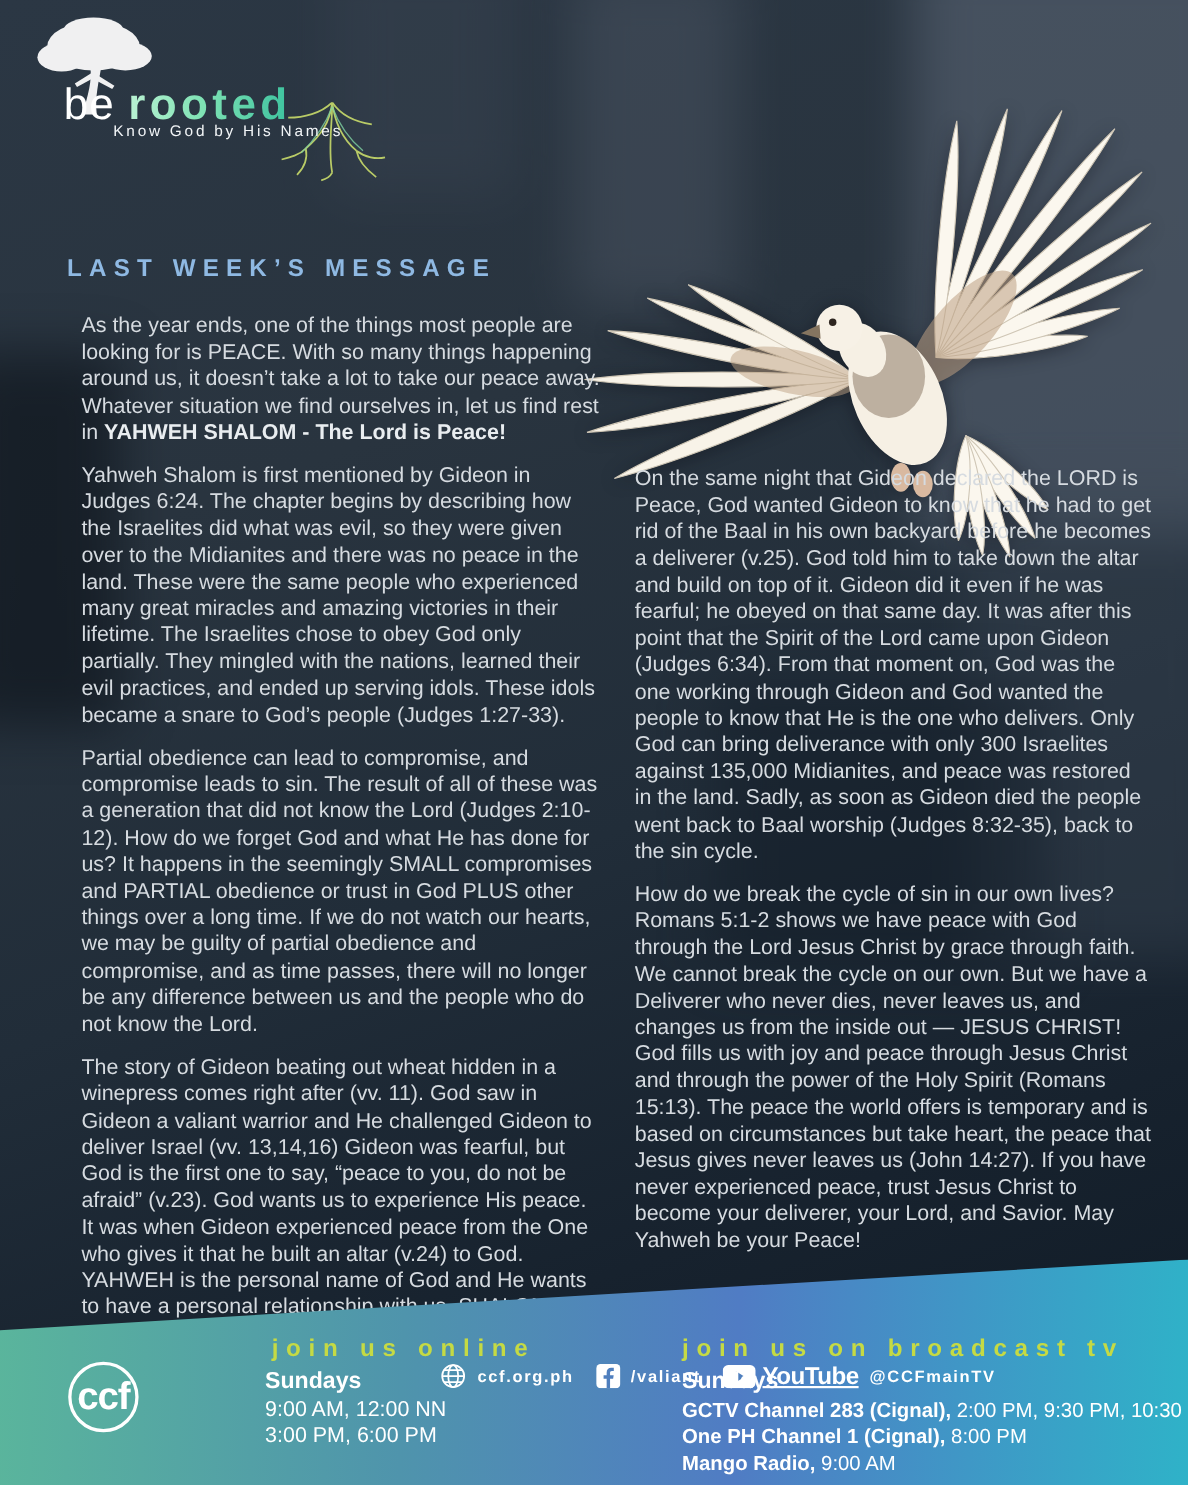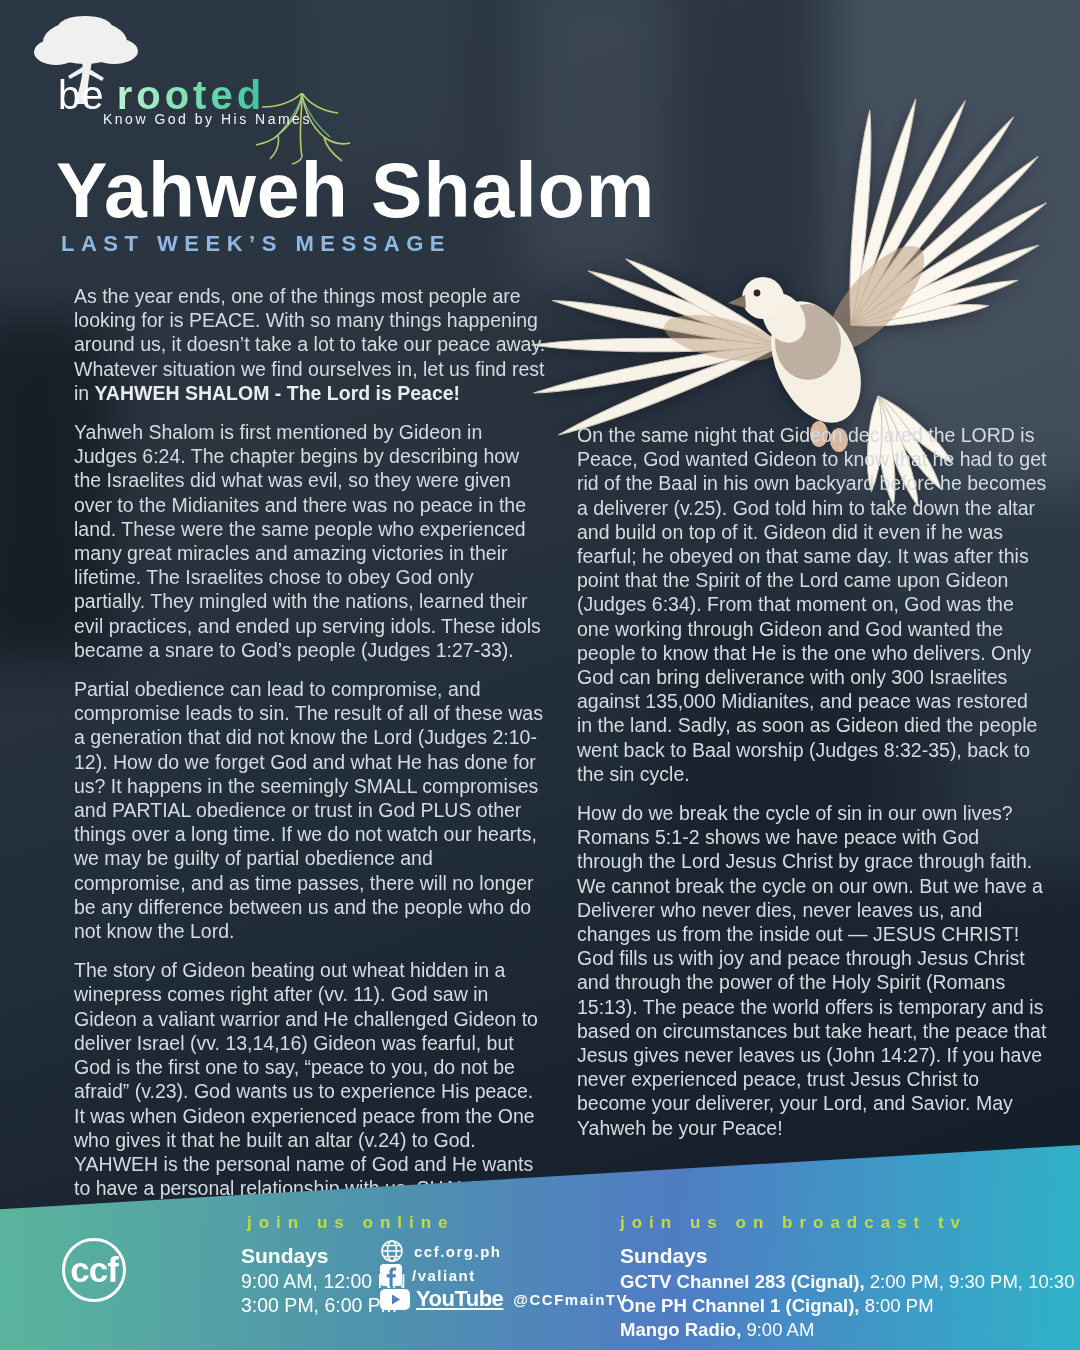--- a/index.html
+++ b/index.html
@@ -40,29 +40,29 @@
   .dove-svg{position:absolute;left:516px;top:90px;width:564px;height:420px;
             filter:drop-shadow(0 2px 8px rgba(8,12,20,.45));}
 
   
   .footer{position:absolute;left:0;top:1143px;width:1080px;height:207px;
           clip-path:polygon(0 32%,100% 1%,100% 100%,0 100%);
           background:linear-gradient(92deg,#5ab59c 0%,#4f94ac 34%,#507cc4 62%,#2fb2c8 100%);
           color:#ffffff;}
   .ccf-logo{position:absolute;left:62px;top:95px;width:58px;height:58px;border:3.5px solid #ffffff;border-radius:50%;
             display:flex;align-items:center;justify-content:center;font-size:35px;font-weight:800;letter-spacing:-1px;color:#ffffff;}
-  .sec-heading{position:absolute;font-size:17px;font-weight:700;letter-spacing:7px;color:#c5da44;white-space:nowrap;}
+  .sec-heading{position:absolute;font-size:22px;font-weight:700;letter-spacing:7px;color:#c5da44;white-space:nowrap;}
   .h-online{left:247px;top:70px;}
   .h-broadcast{left:620px;top:70px;}
   .f-day{position:absolute;font-size:21px;font-weight:700;white-space:nowrap;}
   .d-online{left:241px;top:101px;}
   .d-broadcast{left:620px;top:101px;}
   .f-times{position:absolute;left:241px;font-size:19.5px;font-weight:400;white-space:nowrap;}
   .t1{top:127px;} .t2{top:151px;}
-  .f-links{position:absolute;left:380px;top:96px;display:flex;flex-direction:column;gap:0;}
+  .f-links{position:absolute;left:400px;top:96px;display:flex;gap:20px;}
   .f-link{display:flex;align-items:center;gap:10px;height:24px;}
   .f-link .lbl{font-size:15px;font-weight:700;letter-spacing:1.5px;white-space:nowrap;}
   .yt-word{font-size:22px;font-weight:800;letter-spacing:-.5px;margin-left:-4px;text-decoration:underline;}
   .b-line{position:absolute;left:620px;font-size:18.5px;white-space:nowrap;}
   .b1{top:128px;} .b2{top:152px;} .b3{top:176px;}
   .b-line .bold{font-weight:700;}
 </style>
 </head>
 <body>
 
@@ -145,21 +145,20 @@
       <path d="M52 0 C60 12 74 18 88 20"></path>
       <path d="M52 0 C42 10 26 14 12 14"></path>
     </g>
     <g fill="none" stroke="#7fd2a2" stroke-width="1.2" opacity=".8">
       <path d="M52 4 C46 20 36 34 24 46"></path>
       <path d="M52 4 C58 20 68 34 80 44"></path>
     </g>
   </svg>
   <div class="brand-tagline">Know God by His Names</div>
 
-  <h1 class="page-title">Yahweh Shalom</h1>
   <div class="page-subtitle">LAST WEEK’S MESSAGE</div>
 
   <div class="col col-left">
     <p class="intro"><span>As the year ends, one of the things most people are looking for is PEACE. With so many things happening around us, it doesn’t take a lot to take our peace away. Whatever situation we find ourselves in, let us find rest in </span><strong>YAHWEH SHALOM - The Lord is Peace!</strong></p>
     <p>Yahweh Shalom is first mentioned by Gideon in Judges 6:24. The chapter begins by describing how the Israelites did what was evil, so they were given over to the Midianites and there was no peace in the land. These were the same people who experienced many great miracles and amazing victories in their lifetime. The Israelites chose to obey God only partially. They mingled with the nations, learned their evil practices, and ended up serving idols. These idols became a snare to God’s people (Judges 1:27-33).</p>
     <p>Partial obedience can lead to compromise, and compromise leads to sin. The result of all of these was a generation that did not know the Lord (Judges 2:10-12). How do we forget God and what He has done for us? It happens in the seemingly SMALL compromises and PARTIAL obedience or trust in God PLUS other things over a long time. If we do not watch our hearts, we may be guilty of partial obedience and compromise, and as time passes, there will no longer be any difference between us and the people who do not know the Lord.</p>
     <p>The story of Gideon beating out wheat hidden in a winepress comes right after (vv. 11). God saw in Gideon a valiant warrior and He challenged Gideon to deliver Israel (vv. 13,14,16) Gideon was fearful, but God is the first one to say, “peace to you, do not be afraid” (v.23). God wants us to experience His peace. It was when Gideon experienced peace from the One who gives it that he built an altar (v.24) to God. YAHWEH is the personal name of God and He wants to have a personal relationship with us. SHALOM means peace.</p>
   </div>
   <div class="col col-right">
     <p>On the same night that Gideon declared the LORD is Peace, God wanted Gideon to know that he had to get rid of the Baal in his own backyard before he becomes a deliverer (v.25). God told him to take down the altar and build on top of it. Gideon did it even if he was fearful; he obeyed on that same day. It was after this point that the Spirit of the Lord came upon Gideon (Judges 6:34). From that moment on, God was the one working through Gideon and God wanted the people to know that He is the one who delivers. Only God can bring deliverance with only 300 Israelites against 135,000 Midianites, and peace was restored in the land. Sadly, as soon as Gideon died the people went back to Baal worship (Judges 8:32-35), back to the sin cycle.</p>

